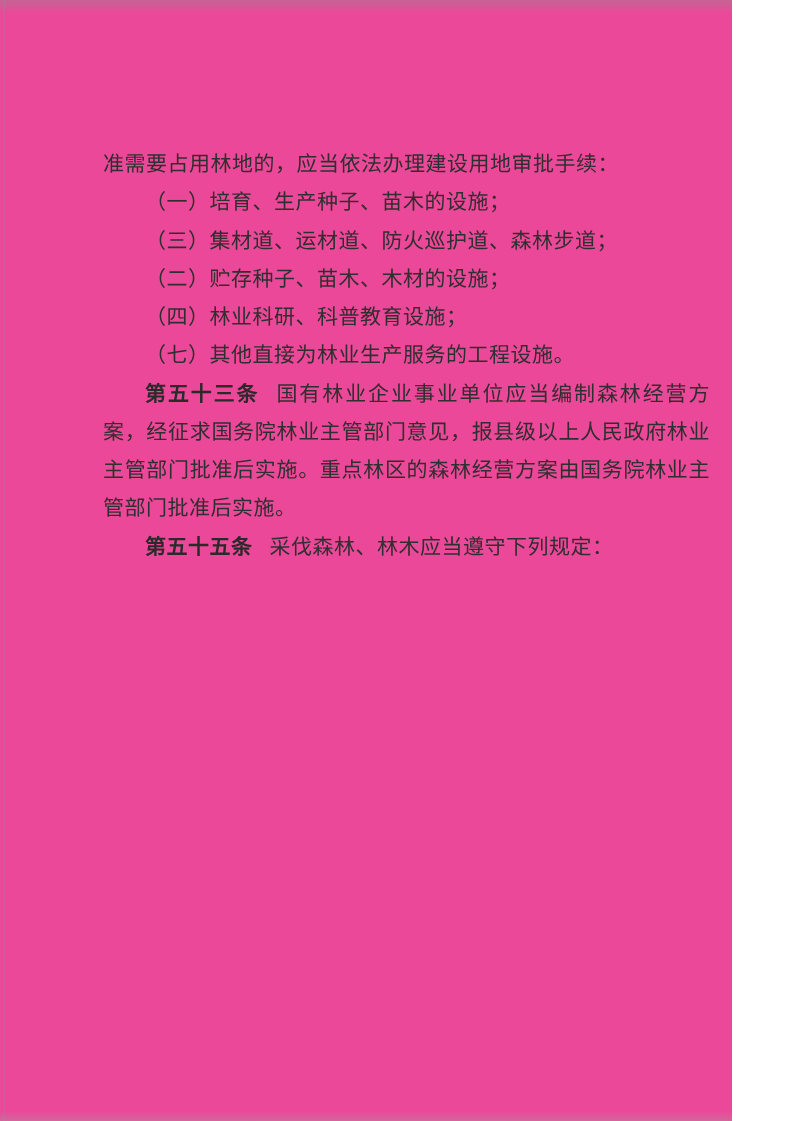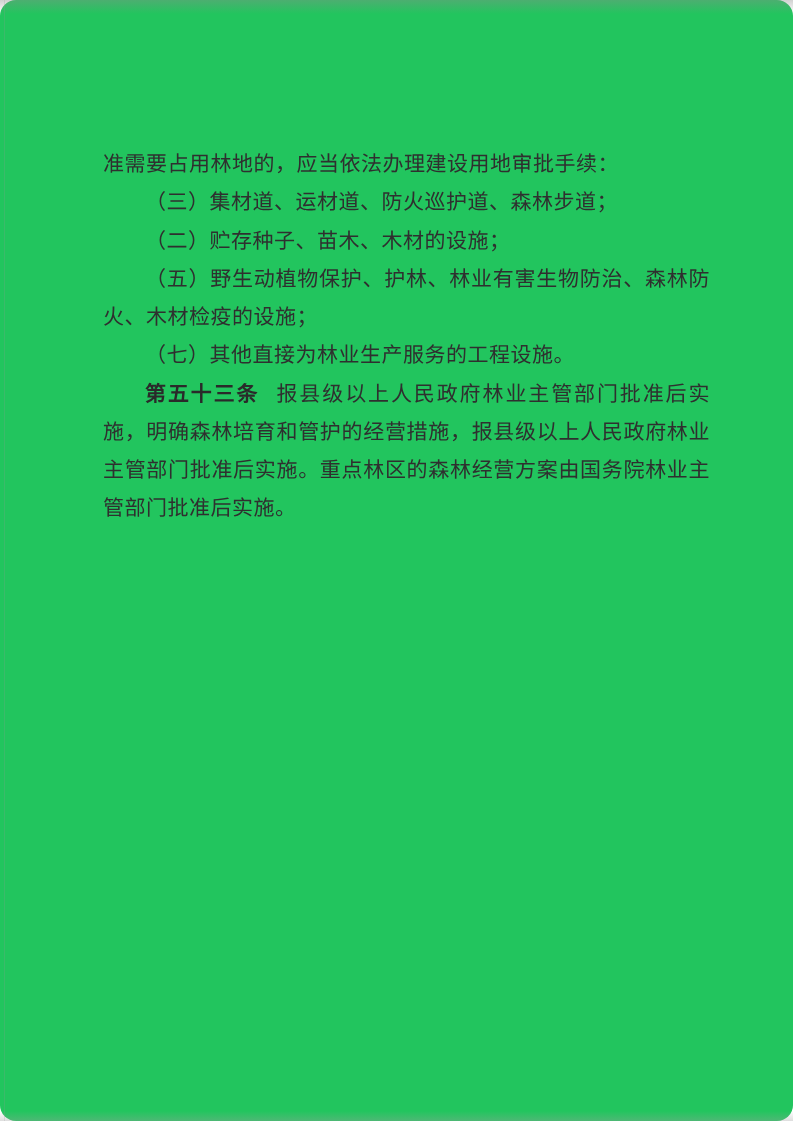--- a/index.html
+++ b/index.html
@@ -10,24 +10,23 @@
     width: 793px;
     height: 1121px;
     background: #ffffff;
     overflow: hidden;
     position: relative;
     font-family: "Liberation Serif", "DejaVu Serif", serif;
   }
   .page {
     position: absolute;
     inset: 0;
-    width: 793px;
+    width: 732px;
     height: 1121px;
-    background: #22c55e;
-    border-radius: 16px;
+    background: #ec4899;
   }
   
   .scan-edge-top {
     position: absolute;
     left: 0; top: 0;
     width: 100%; height: 14px;
     background: linear-gradient(to bottom, rgba(140,140,140,0.40), rgba(140,140,140,0.0));
     pointer-events: none;
   }
   .scan-edge-bottom {
@@ -85,34 +84,36 @@
 <div class="page">
 
   <div class="scan-edge-top"></div>
   <div class="scan-edge-left"></div>
   <div class="scan-edge-bottom"></div>
 
   <div class="content">
 
     <p class="para">准需要占用林地的，应当依法办理建设用地审批手续：</p>
 
+    <p class="para indent">（一）培育、生产种子、苗木的设施；</p>
 
     <p class="para indent">（三）集材道、运材道、防火巡护道、森林步道；</p>
 
     <p class="para indent">（二）贮存种子、苗木、木材的设施；</p>
 
+    <p class="para indent">（四）林业科研、科普教育设施；</p>
 
-    <p class="para indent">（五）野生动植物保护、护林、林业有害生物防治、森林防火、木材检疫的设施；</p>
 
 
     <p class="para indent">（七）其他直接为林业生产服务的工程设施。</p>
 
-    <p class="para indent"><span class="article-head">第五十三条</span><span>报县级以上人民政府林业主管部门批准后实施，明确森林培育和管护的经营措施，报县级以上人民政府林业主管部门批准后实施。重点林区的森林经营方案由国务院林业主管部门批准后实施。</span></p>
+    <p class="para indent"><span class="article-head">第五十三条</span><span>国有林业企业事业单位应当编制森林经营方案，经征求国务院林业主管部门意见，报县级以上人民政府林业主管部门批准后实施。重点林区的森林经营方案由国务院林业主管部门批准后实施。</span></p>
 
 
 
 
+    <p class="para indent"><span class="article-head">第五十五条</span><span>采伐森林、林木应当遵守下列规定：</span></p>
 
   </div>
 
   <div class="page-number">—15—</div>
 
 </div>
 
 </body></html>

